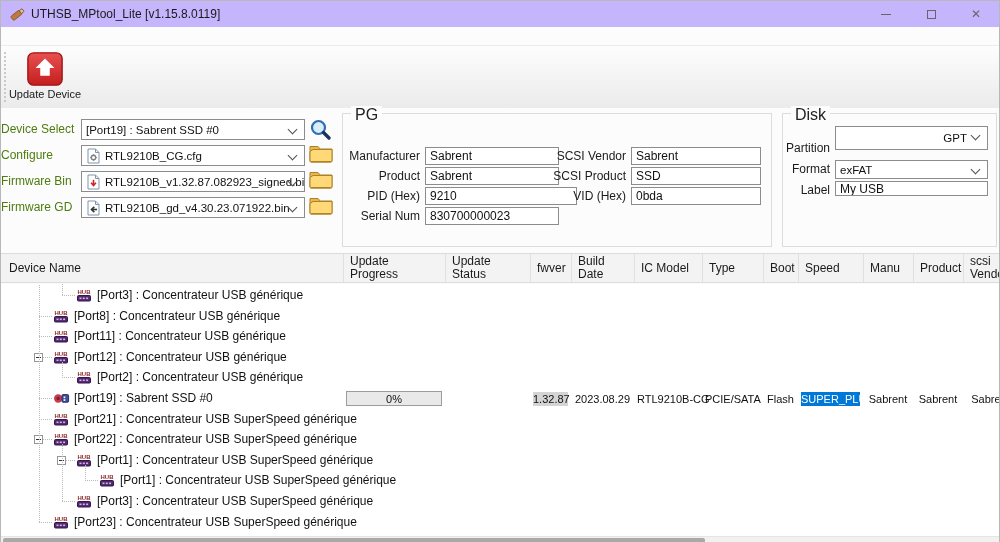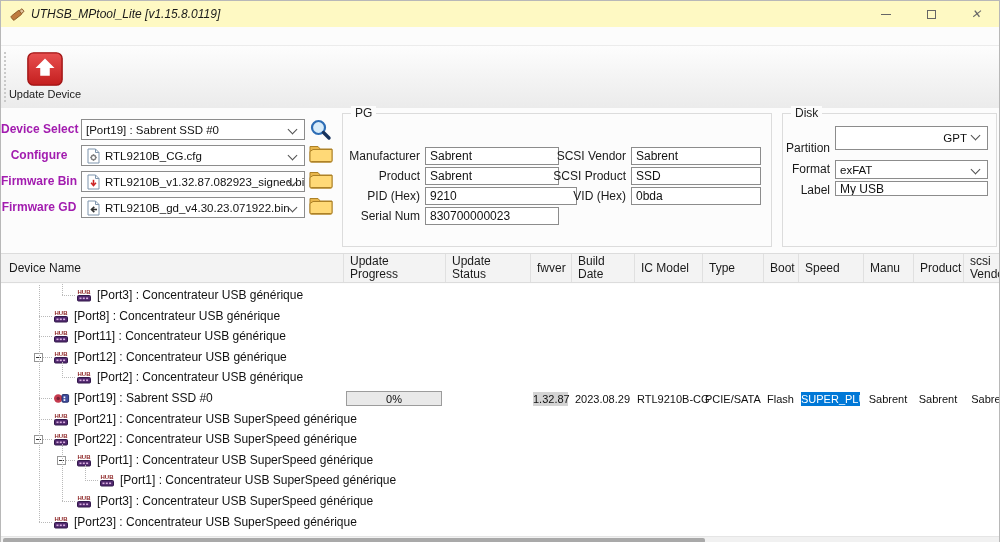--- a/index.html
+++ b/index.html
@@ -2,21 +2,21 @@
 <html><head>
 <meta charset="utf-8">
 <style>
   html,body{margin:0;padding:0;}
   body{width:1000px;height:542px;overflow:hidden;position:relative;
        font-family:"Liberation Sans",sans-serif;background:#fcfcfc;
        -webkit-font-smoothing:antialiased;}
   .window{position:absolute;inset:0;border:1px solid #b8b8b8;box-sizing:border-box;background:#fcfcfc;}
 
   
-  .titlebar{position:absolute;top:0;left:0;right:0;height:26px;background:#fef9c3;font-style:italic;}
+  .titlebar{position:absolute;top:0;left:0;right:0;height:26px;background:#c4b5fd;}
   .app-icon{position:absolute;left:9px;top:5px;width:16px;height:16px;}
   .title-text{position:absolute;left:30px;top:0;line-height:26px;font-size:12px;color:#1a1a1a;}
   .winbtn{position:absolute;top:0;width:46px;height:26px;display:flex;align-items:center;justify-content:center;color:#555;}
   .wb-min{right:90px}.wb-max{right:45px}.wb-close{right:0}
   .glyph-min{width:10px;height:1px;background:#666;}
   .glyph-max{width:9px;height:9px;border:1px solid #666;box-sizing:border-box;}
   .glyph-close{font-size:12px;color:#666;line-height:1;}
 
   
   .menubar{position:absolute;top:26px;left:0;right:0;height:18px;background:#f9f9f9;}
@@ -25,34 +25,34 @@
   
   .toolbar{position:absolute;top:44px;left:0;right:0;height:62px;
            background:linear-gradient(#fdfdfd,#ebebeb);border-top:1px solid #ececec;}
   .gripper{position:absolute;left:3px;top:6px;bottom:6px;width:0;border-left:2px dotted #c9c9c9;}
   .update-btn{position:absolute;left:6px;top:2px;width:76px;height:58px;text-align:center;cursor:default;}
   .update-btn .ub-icon{display:block;margin:2px auto 0;width:38px;height:38px;}
   .update-btn .ub-label{display:block;font-size:11px;color:#1a1a1a;margin-top:0;}
 
   
   #device-fields{position:absolute;top:106px;left:0;width:340px;height:146px;}
-  .dev-label{position:absolute;left:0;width:76px;text-align:center;font-size:12px;line-height:21px;color:#a21caf;white-space:nowrap;font-weight:bold;}
+  .dev-label{position:absolute;left:0;width:76px;text-align:left;font-size:12px;line-height:21px;color:#4d7c0f;white-space:nowrap;}
   .combo{position:absolute;height:21px;background:#fff;border:1px solid #8c8c8c;box-sizing:border-box;
          display:flex;align-items:center;padding:0 20px 0 4px;overflow:hidden;}
   .combo-value{font-size:11.5px;color:#111;white-space:nowrap;}
   .combo-file-icon{width:15px;height:16px;margin-right:4px;flex:0 0 auto;}
   .chev{position:absolute;right:8px;top:6px;width:6px;height:6px;
         border-right:1.4px solid #505050;border-bottom:1.4px solid #505050;transform:rotate(45deg);}
   .side-icon{position:absolute;left:308px;width:26px;height:24px;}
 
   
   .groupbox{position:absolute;border:1px solid #dcdcdc;box-sizing:border-box;}
   .gb-pg{left:341px;top:112px;width:430px;height:134px;}
   .gb-disk{left:781px;top:112px;width:215px;height:134px;}
-  .legend{position:absolute;top:-8px;left:8px;background:#fcfcfc;padding:0 4px;font-size:12px;color:#222;}
+  .legend{position:absolute;top:-8px;left:8px;background:#fcfcfc;padding:0 4px;font-size:16px;color:#222;}
   .fld-label{position:absolute;text-align:right;font-size:12px;line-height:18px;color:#1a1a1a;white-space:nowrap;}
   .tb{position:absolute;background:#fff;border:1px solid #8c8c8c;box-sizing:border-box;
       font-size:12px;color:#111;display:flex;align-items:center;padding:0 4px;overflow:hidden;white-space:nowrap;}
 
   
   #grid-header{position:absolute;top:252px;left:0;right:0;height:30px;background:#f3f3f3;
                border-top:1px solid #dcdcdc;border-bottom:1px solid #dcdcdc;box-sizing:border-box;overflow:hidden;}
   .gh-cell{position:absolute;top:0;height:28px;border-right:1px solid #e0e0e0;box-sizing:border-box;
            display:flex;align-items:center;padding:0 6px;font-size:12px;color:#1a1a1a;line-height:13px;overflow:hidden;}
 

